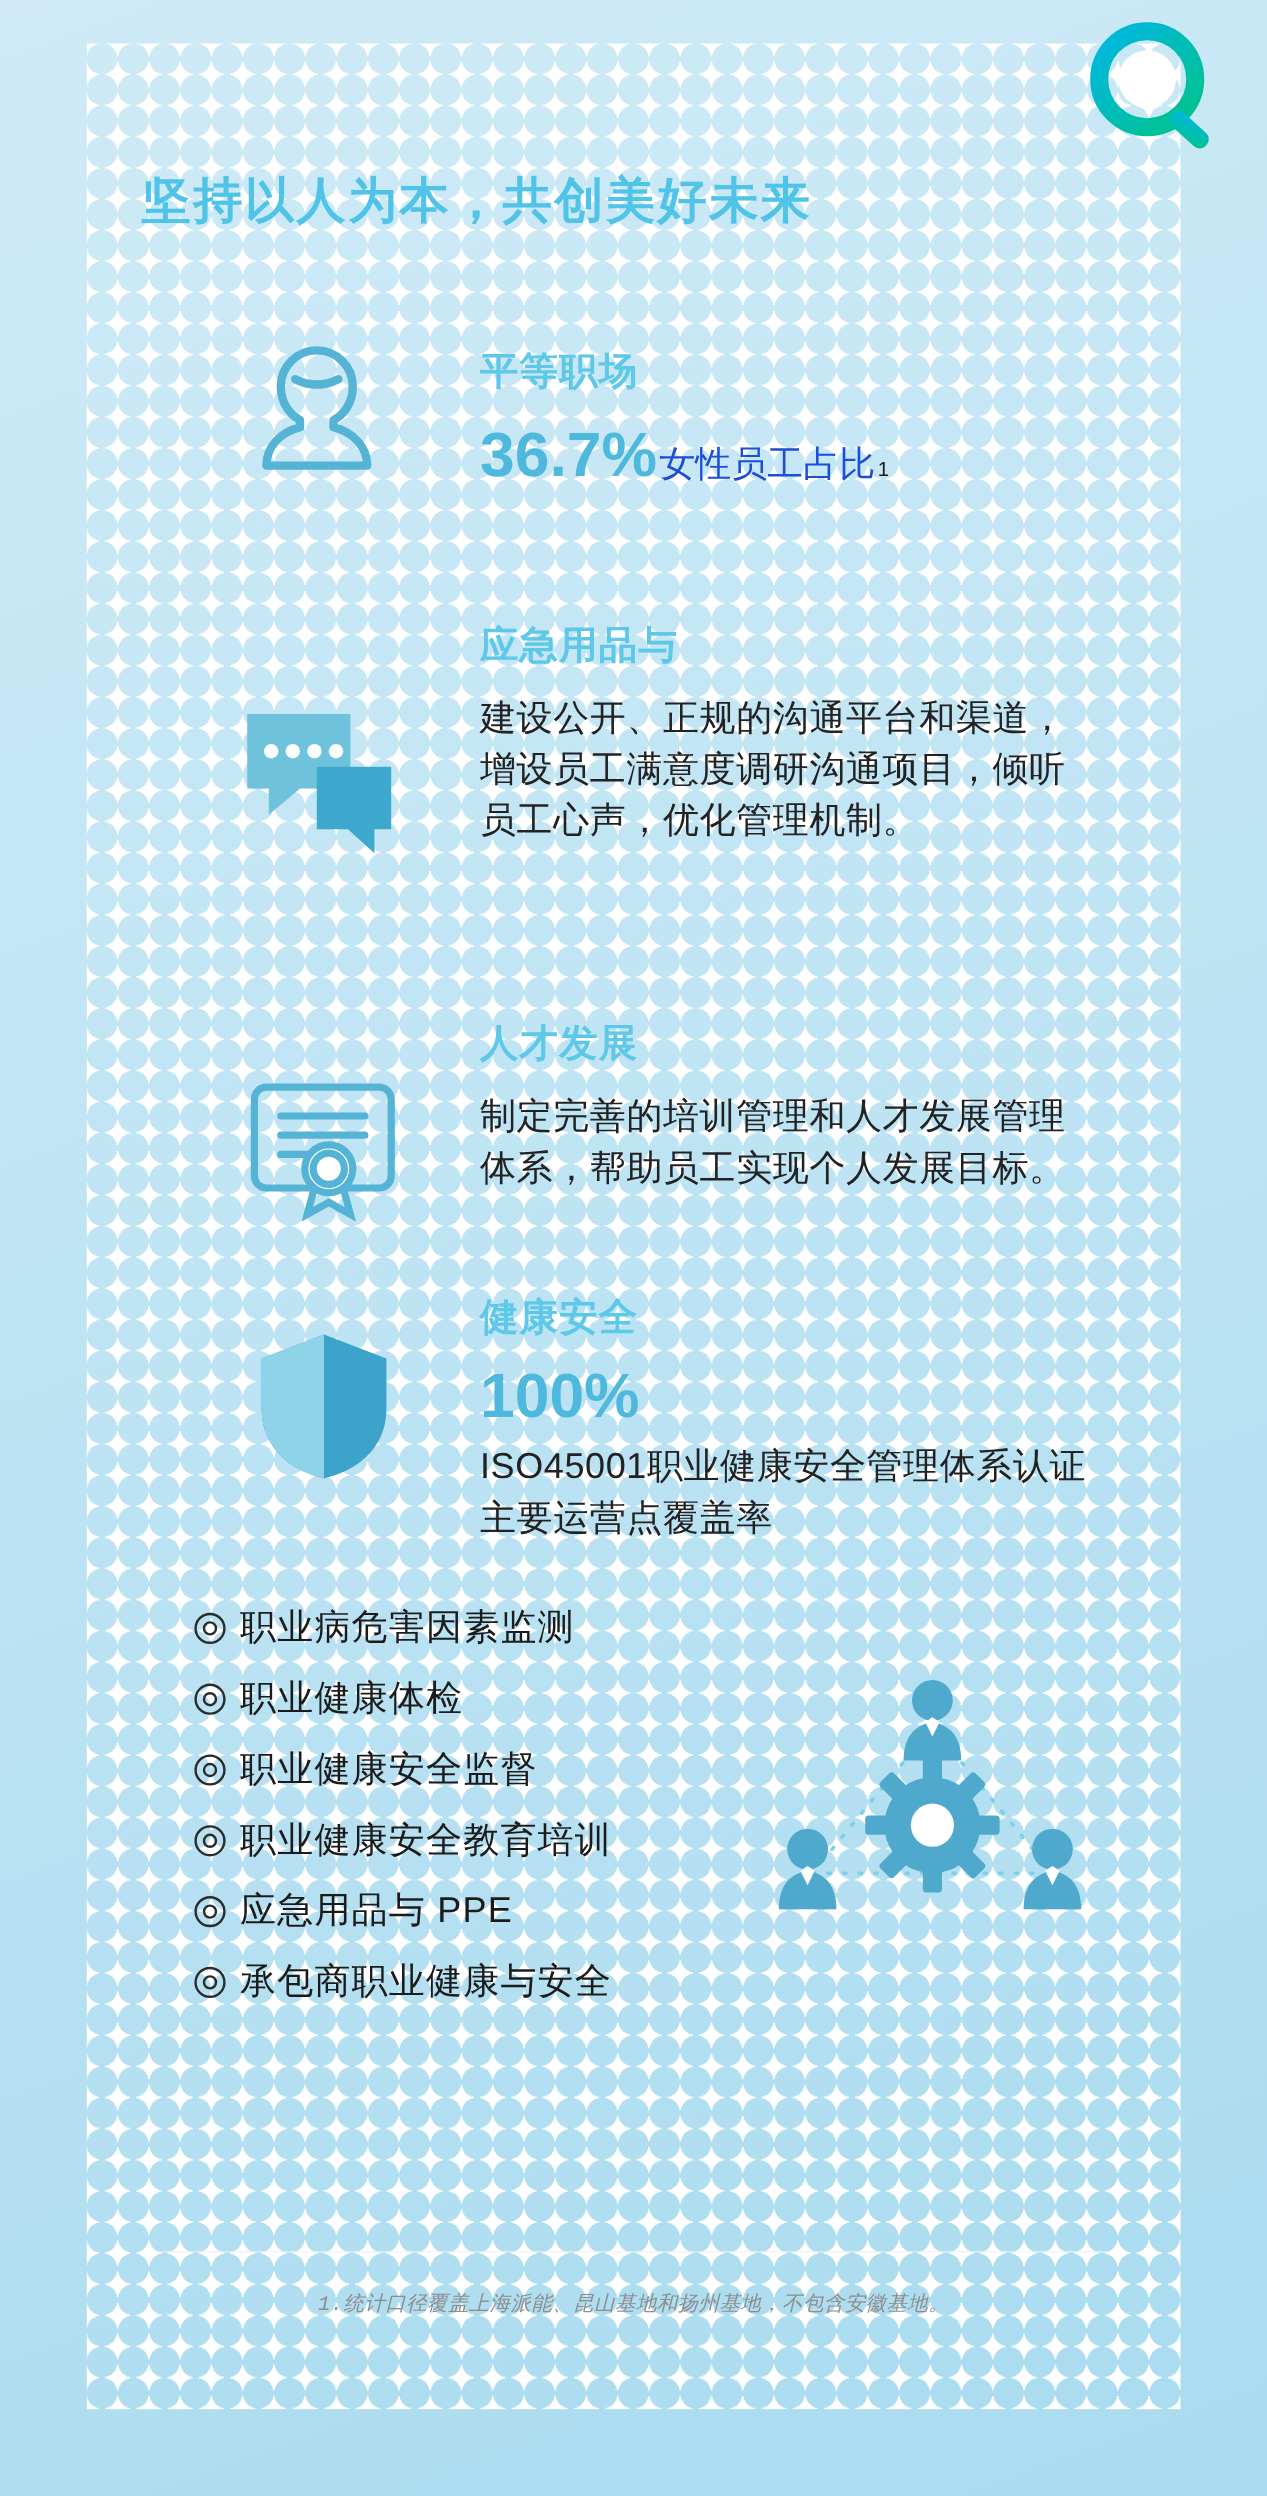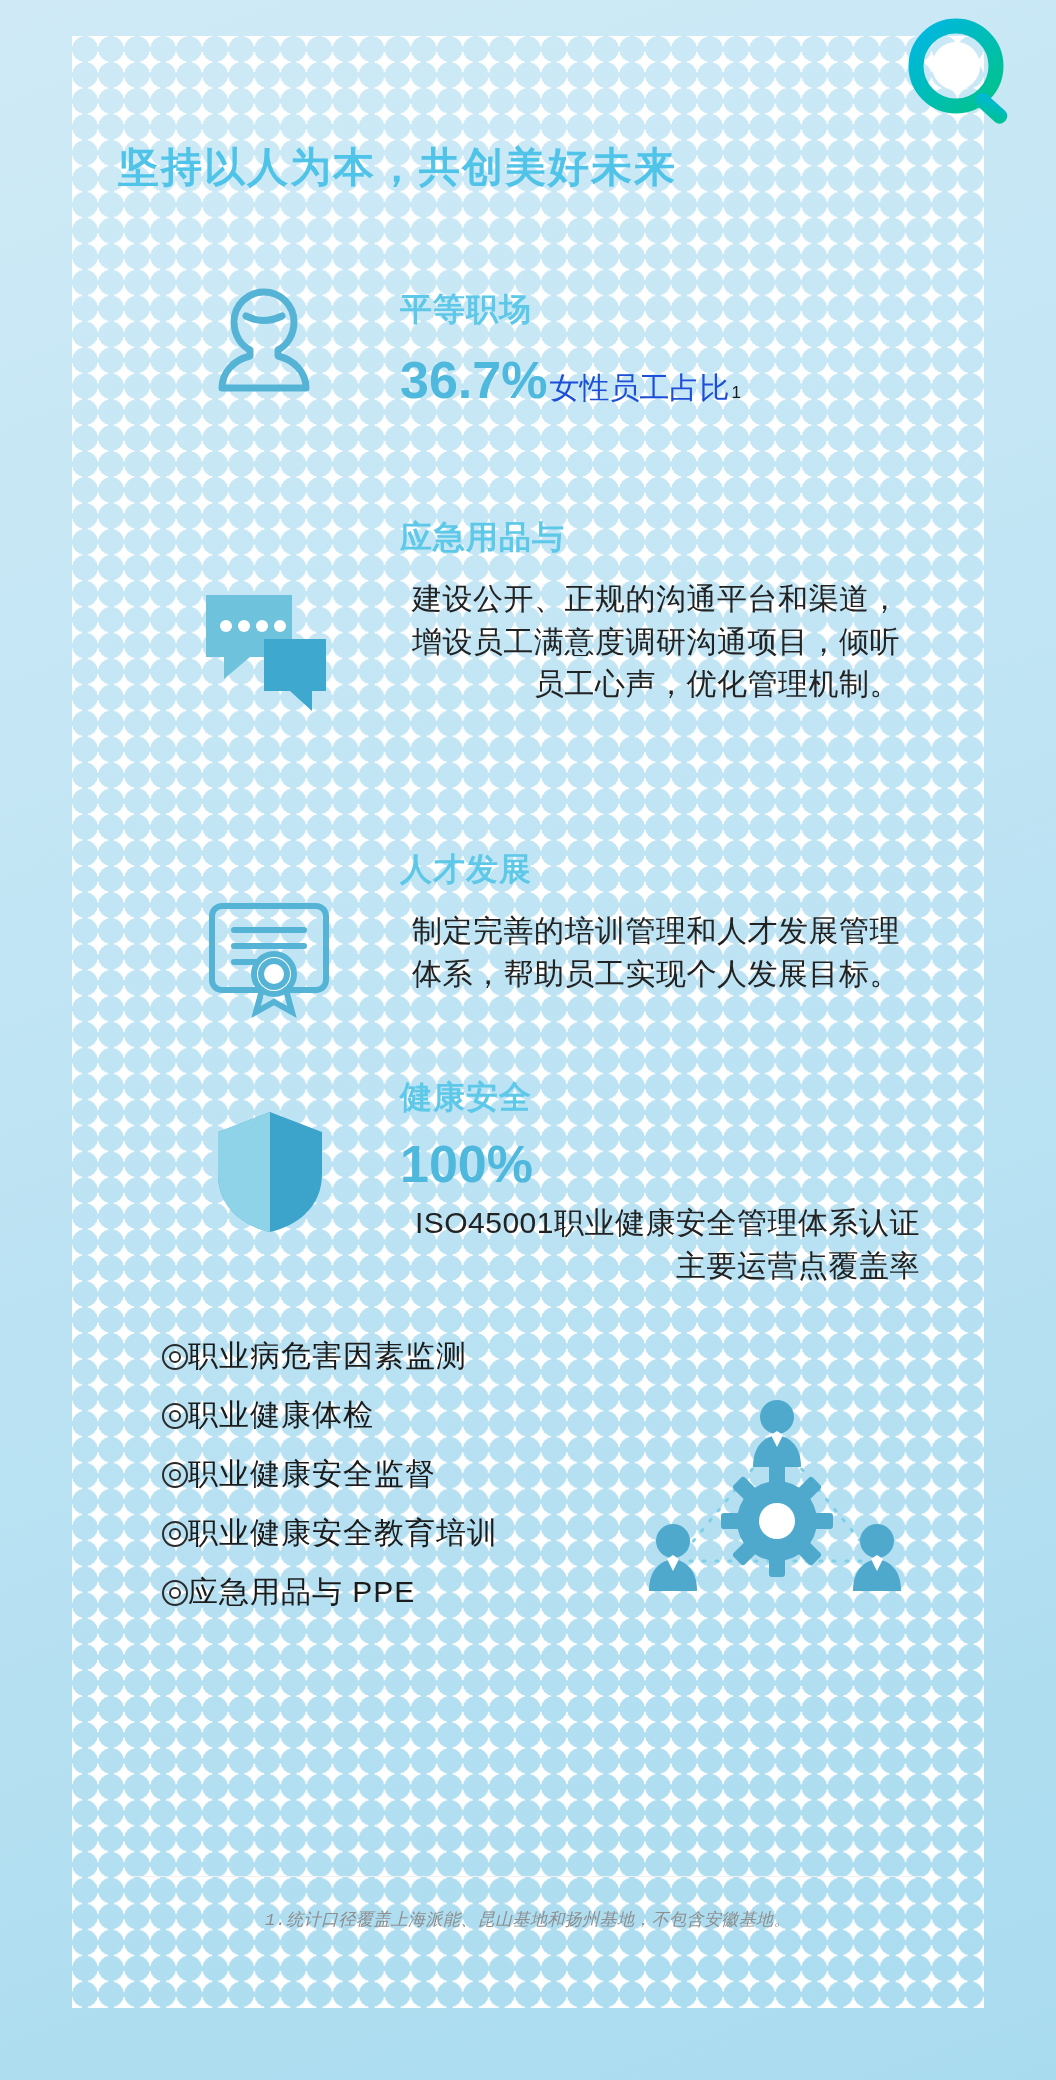--- a/index.html
+++ b/index.html
@@ -78,21 +78,20 @@
     color: #5ec8e8;
     font-size: 32px;
     font-weight: bold;
     letter-spacing: 1px;
   }
   .sec-body {
     color: #222;
     font-size: 30px;
     line-height: 1.42;
     letter-spacing: 0.5px;
-    text-align: right;
   }
   .big-num {
     color: #4fb8dd;
     font-weight: bold;
     font-size: 52px;
     letter-spacing: 0px;
   }
   .num-line {
     display: flex;
     align-items: baseline;
@@ -111,21 +110,21 @@
   
   .bullets {
     position: absolute;
     left: 90px;
     top: 1300px;
     width: 520px;
   }
   .bullet {
     display: flex;
     align-items: center;
-    gap: 0;
+    gap: 12px;
     font-size: 30px;
     color: #1b1b1b;
     margin-bottom: 18px;
     letter-spacing: 1px;
   }
   .bullet .ring {
     display: inline-block;
     width: 22px;
     height: 22px;
     border: 2px solid #2b2b2b;
@@ -290,20 +289,24 @@
         <span>职业健康安全监督</span>
       </div>
       <div class="bullet">
         <span class="ring"></span>
         <span>职业健康安全教育培训</span>
       </div>
       <div class="bullet">
         <span class="ring"></span>
         <span>应急用品与 PPE</span>
       </div>
+      <div class="bullet">
+        <span class="ring"></span>
+        <span>承包商职业健康与安全</span>
+      </div>
     </div>
 
     <div class="art">
       <svg viewBox="0 0 280 270" width="280" height="270" aria-hidden="true">
         <g stroke="#7fd0e6" stroke-width="3" stroke-dasharray="2 11" stroke-linecap="round" fill="none">
           <path d="M140 58 L40 180"></path>
           <path d="M140 58 L240 180"></path>
           <path d="M40 180 L240 180"></path>
         </g>
 

